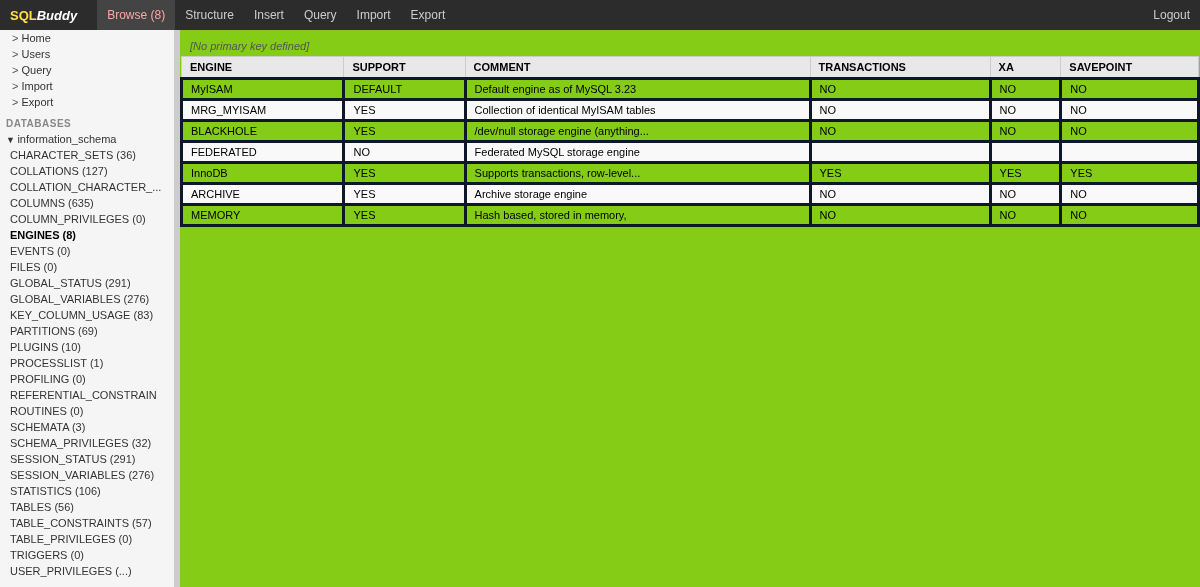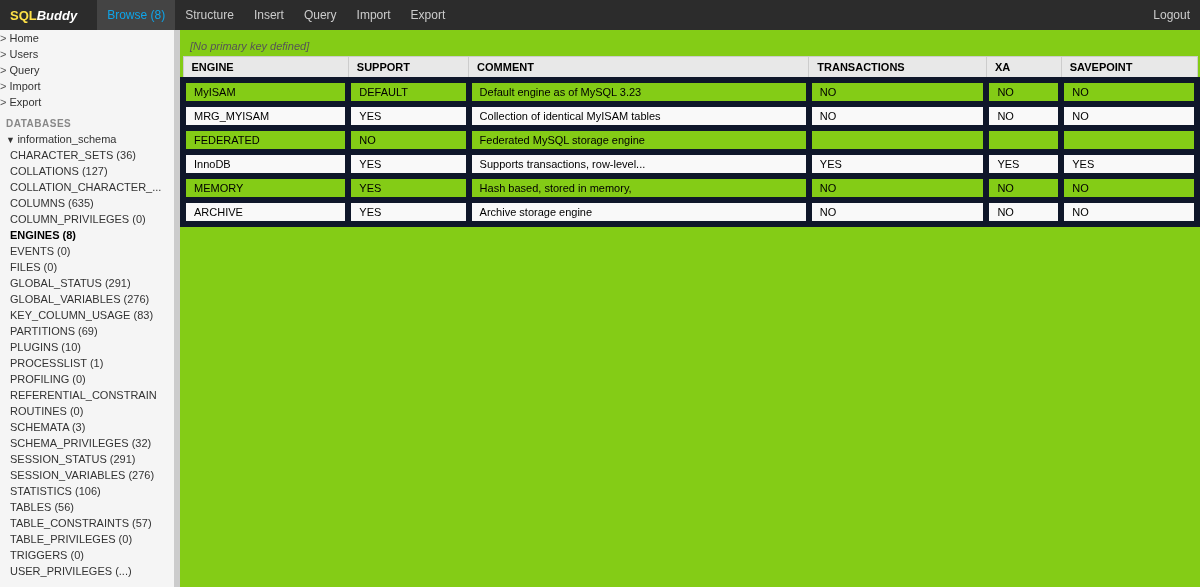--- a/index.html
+++ b/index.html
@@ -26,21 +26,21 @@
       flex: 1;
     }
     .nav-item {
       color: #ccc;
       padding: 0 10px;
       height: 30px;
       line-height: 30px;
       cursor: pointer;
       font-size: 12px;
     }
-    .nav-item.active { color: #0ea5e9; background: #444; }
+    .nav-item.active { color: #fca5a5; background: #444; }
     .nav-logout {
       color: #ccc;
       cursor: pointer;
       font-size: 12px;
     }
 
     
     #main {
       display: flex;
       height: calc(100vh - 30px);
@@ -66,21 +66,21 @@
     .sidebar-item {
       padding: 2px 6px 2px 10px;
       cursor: pointer;
       color: #333;
       font-size: 11px;
       white-space: nowrap;
       overflow: hidden;
       text-overflow: ellipsis;
     }
     .sidebar-item.active { font-weight: bold; color: #000; }
-    .sidebar-item.top-level { padding-left: 0; }
+    .sidebar-item.top-level { padding-left: 12px; }
     .sidebar-item.top-level::before { content: '> '; color: #555; }
     .sidebar-db-header {
       padding: 2px 6px;
       cursor: pointer;
       color: #333;
       font-size: 11px;
     }
     .sidebar-db-header::before { content: '▼ '; font-size: 9px; }
 
     
@@ -122,21 +122,21 @@
     .data-table th {
       background: #e8e8e8;
       border: 1px solid #ccc;
       padding: 4px 8px;
       text-align: left;
       font-weight: bold;
       font-size: 11px;
       white-space: nowrap;
     }
     .data-table td {
-      border: 6px solid #0f172a;
+      border: 3px solid #0f172a;
       padding: 3px 8px;
       white-space: nowrap;
       overflow: hidden;
       max-width: 200px;
       text-overflow: ellipsis;
     }
     .data-table tr:nth-child(even) td { background: #f9f9f9; }
 
     
     .table-scroll-wrapper {
@@ -232,47 +232,55 @@
             </tr>
             <tr>
               <td>MRG_MYISAM</td>
               <td>YES</td>
               <td>Collection of identical MyISAM tables</td>
               <td>NO</td>
               <td>NO</td>
               <td>NO</td>
             </tr>
             <tr>
+              <td>BLACKHOLE</td>
+              <td>YES</td>
+              <td>/dev/null storage engine (anything...</td>
+              <td>NO</td>
+              <td>NO</td>
+              <td>NO</td>
+            </tr>
+            <tr>
               <td>FEDERATED</td>
               <td>NO</td>
               <td>Federated MySQL storage engine</td>
               <td></td>
               <td></td>
               <td></td>
             </tr>
             <tr>
               <td>InnoDB</td>
               <td>YES</td>
               <td>Supports transactions, row-level...</td>
               <td>YES</td>
               <td>YES</td>
               <td>YES</td>
             </tr>
             <tr>
+              <td>ARCHIVE</td>
+              <td>YES</td>
+              <td>Archive storage engine</td>
+              <td>NO</td>
+              <td>NO</td>
+              <td>NO</td>
+            </tr>
+            <tr>
               <td>MEMORY</td>
               <td>YES</td>
               <td>Hash based, stored in memory,</td>
-              <td>NO</td>
-              <td>NO</td>
-              <td>NO</td>
-            </tr>
-            <tr>
-              <td>ARCHIVE</td>
-              <td>YES</td>
-              <td>Archive storage engine</td>
               <td>NO</td>
               <td>NO</td>
               <td>NO</td>
             </tr>
           </tbody>
       </table>
     </div>
   </div>
 
 </div>

